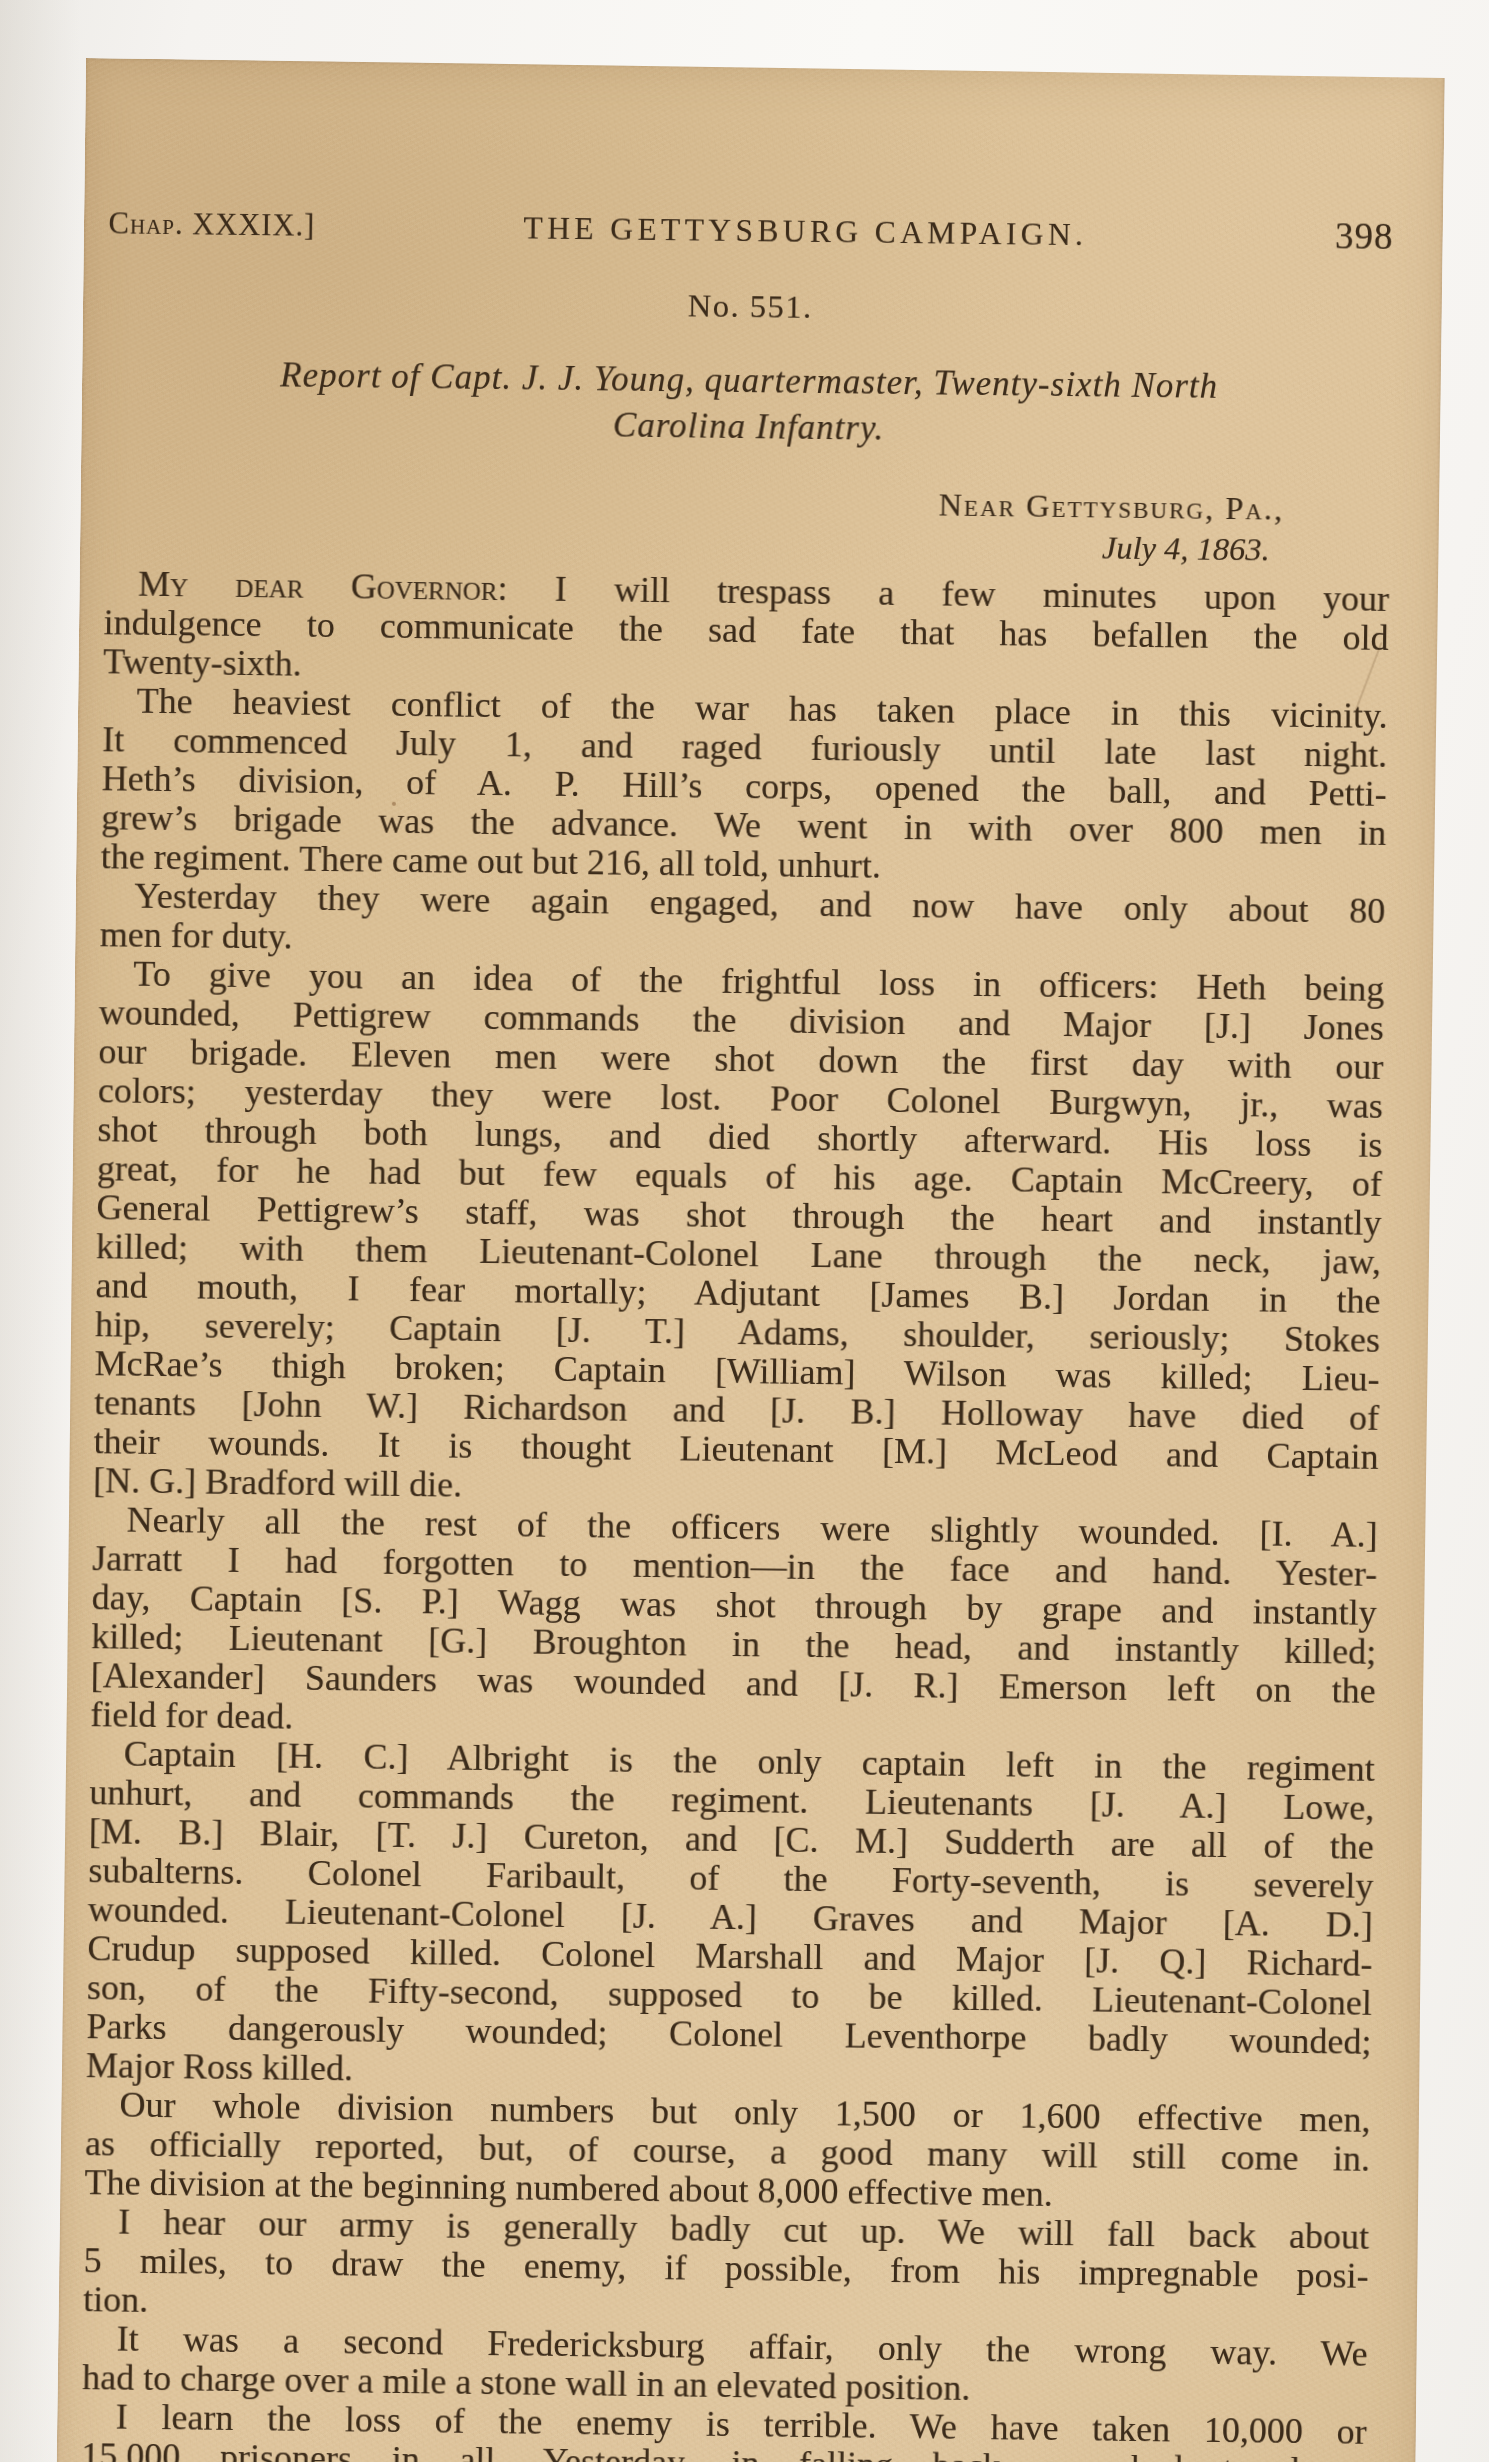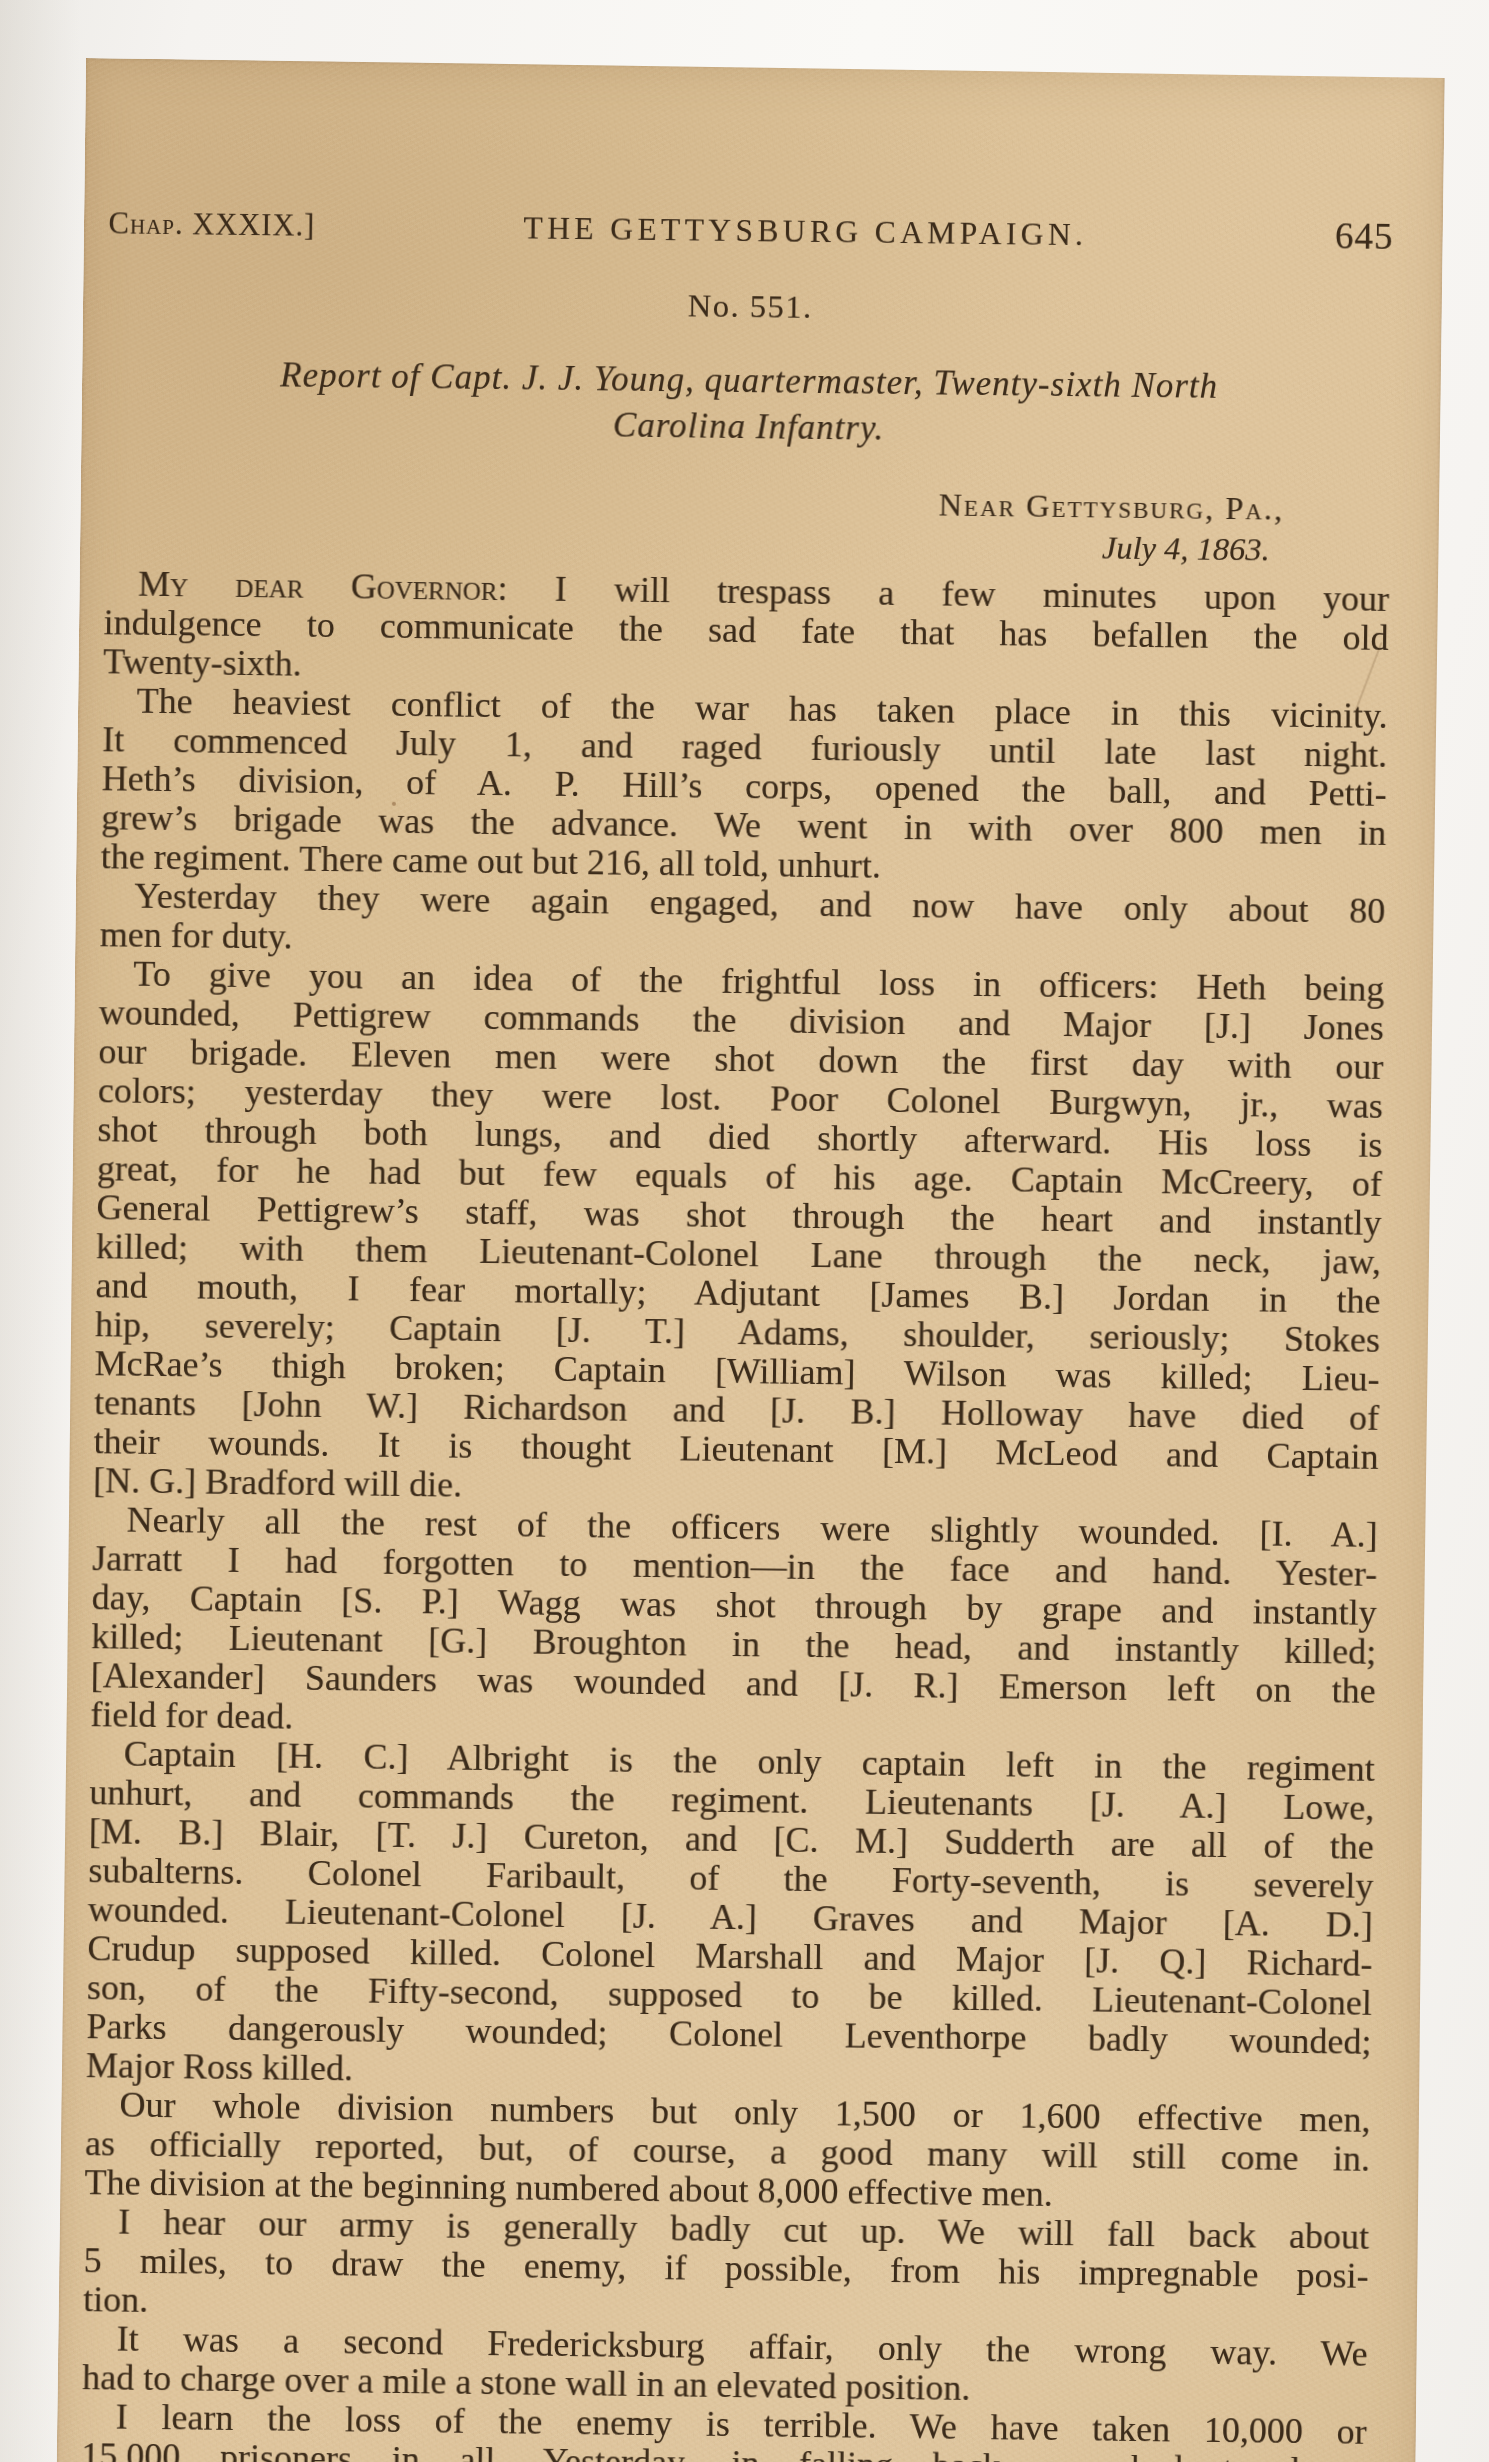--- a/index.html
+++ b/index.html
@@ -72,21 +72,21 @@
 <div class="paper">
   <div class="speck s1"></div>
   <div class="speck s2"></div>
   <div class="speck s3"></div>
 
   <div class="content">
 
     <div class="running-header">
       <span class="rh-chapter">Chap. XXXIX.]</span>
       <span class="rh-title">THE GETTYSBURG CAMPAIGN.</span>
-      <span class="rh-page">645</span>
+      <span class="rh-page">398</span>
     </div>
 
     <div class="report-no">No. 551.</div>
 
     <div class="report-title">
         <div>Report of Capt. J. J. Young, quartermaster, Twenty-sixth North</div>
         <div>Carolina Infantry.</div>
       </div>
 
     <div class="dateline">

